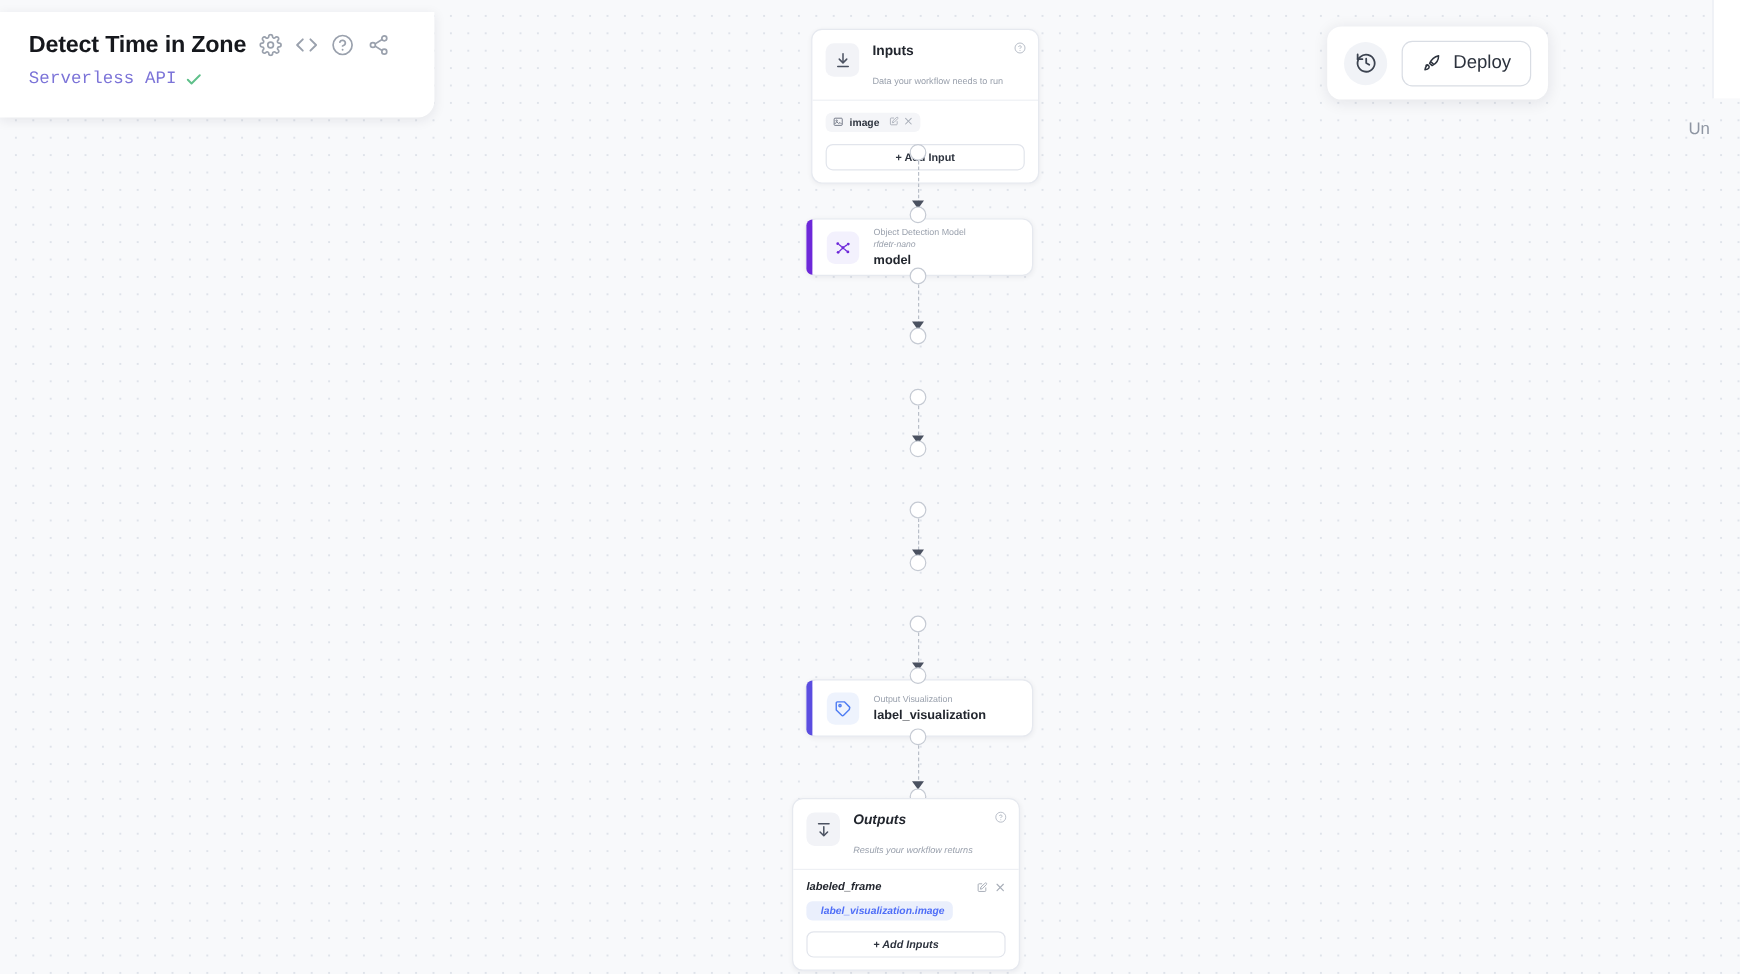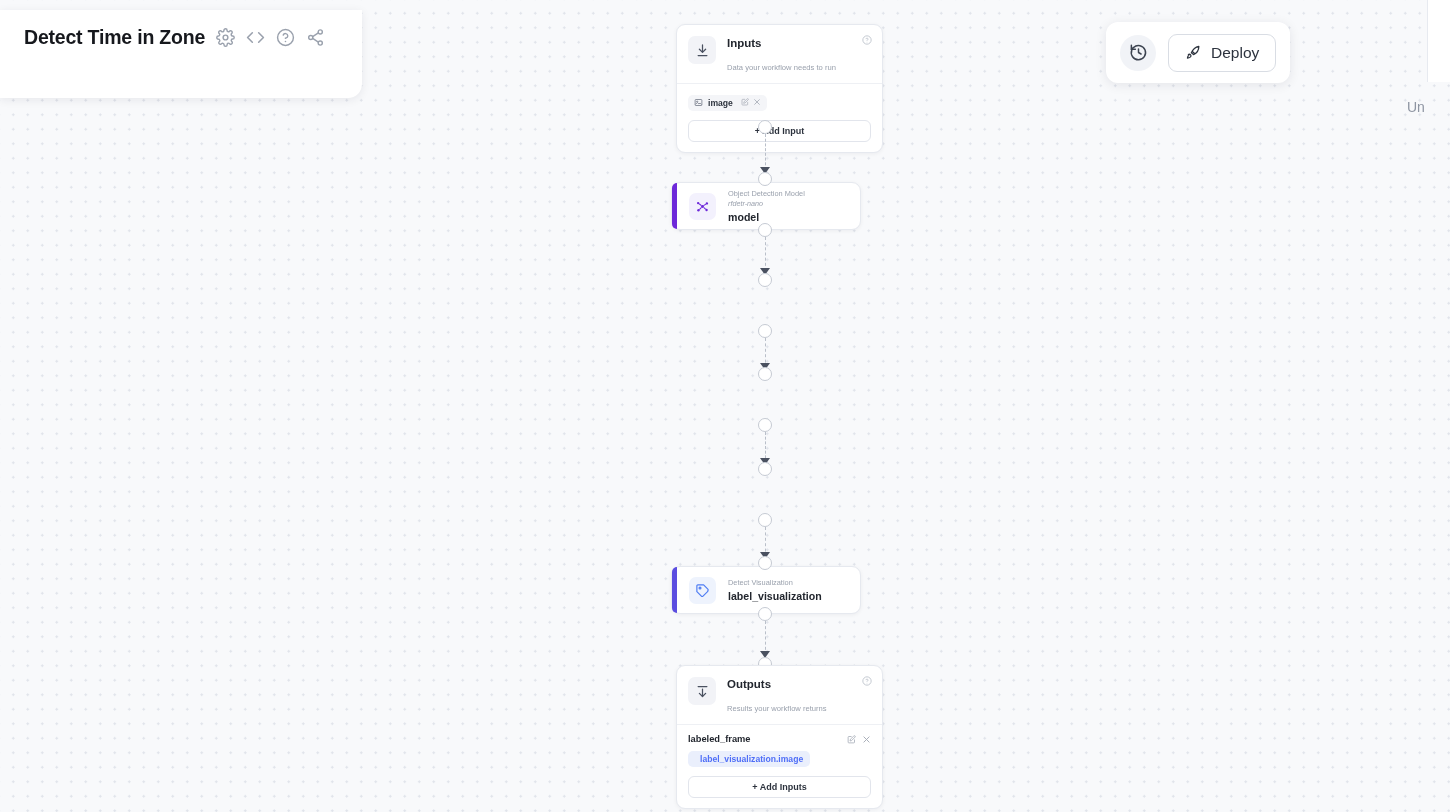--- a/index.html
+++ b/index.html
@@ -103,21 +103,21 @@
     border: 1px solid #e6e9ef;
     border-radius: 9px;
     box-shadow: 0 1px 4px rgba(20,25,45,.055);
   }
   .node .accent {
     position: absolute; left: 0; top: 0; bottom: 0; width: 5px;
     background: #6d28d9;
     border-top-left-radius: 8px; border-bottom-left-radius: 8px;
   }
   
-  .io-node { width: 207px; }
+  .io-node { width: 190px; }
   .io-head { display: flex; align-items: flex-start; padding: 11px 12px 10px 11px; position: relative; }
   .io-badge {
     width: 28px; height: 28px; border-radius: 7px; background: #f2f3f7;
     display: flex; align-items: center; justify-content: center;
     color: #4a5160; flex: none;
   }
   .io-badge svg { width: 15px; height: 15px; }
   .io-texts { margin-left: 11px; padding-top: 1px; }
   .io-title { font-size: 11.5px; font-weight: bold; color: #22262e; line-height: 13px; }
   .io-sub { font-size: 7.6px; color: #9aa1ad; line-height: 11px; margin-top: 12px; }
@@ -211,20 +211,28 @@
           <circle cx="12" cy="17" r="1" fill="currentColor" stroke="none"></circle>
         </svg>
       </div>
       <div class="hdr-ico">
         <svg viewBox="0 0 24 24" fill="none" stroke="currentColor" stroke-width="1.8">
           <circle cx="18" cy="5" r="2.6"></circle>
             <circle cx="6" cy="12" r="2.6"></circle>
             <circle cx="18" cy="19" r="2.6"></circle>
           <line x1="8.4" y1="10.8" x2="15.6" y2="6.2"></line>
             <line x1="8.4" y1="13.2" x2="15.6" y2="17.8"></line>
+        </svg>
+      </div>
+    </div>
+    <div id="subtitle-row">
+      <div id="wf-subtitle">Serverless API</div>
+      <div id="check-icon">
+        <svg viewBox="0 0 24 24" fill="none" stroke="currentColor" stroke-width="2.6" stroke-linecap="round" stroke-linejoin="round">
+          <polyline points="20 6 9 17 4 12"></polyline>
         </svg>
       </div>
     </div>
   </div>
 
   <div id="toolbar">
     <div id="history-btn">
       <svg viewBox="0 0 24 24" fill="none" stroke="currentColor" stroke-width="1.9" stroke-linecap="round" stroke-linejoin="round">
         <path d="M3 3v5h5"></path>
         <path d="M3.5 9a9 9 0 1 0 2.3-3.4L3 8"></path>
@@ -340,31 +348,31 @@
 
   <div class="node step-node" style="left:671px; top:566px;">
     <div class="accent" style="background:#5b4de0;"></div>
     <div class="step-badge blue">
       <svg viewBox="0 0 24 24" fill="none" stroke="currentColor" stroke-width="1.9" stroke-linejoin="round">
         <path d="M20.5 13.3 12.8 21a1.8 1.8 0 0 1-2.6 0L3 13.8V4.5A1.5 1.5 0 0 1 4.5 3h9.3l6.7 6.7a1.8 1.8 0 0 1 0 2.6z"></path>
         <circle cx="8" cy="8" r="1.5"></circle>
       </svg>
     </div>
     <div class="step-texts">
-      <div class="step-kind">Detect Visualization</div>
+      <div class="step-kind">Output Visualization</div>
       <div class="step-name">label_visualization</div>
     </div>
   </div>
   <div class="port" style="left:758px; top:556px;"></div>
   <div class="port" style="left:758px; top:607px;"></div>
   <div class="edge" style="left:765px; top:621px; height:34px;"></div>
   <div class="arrow" style="left:760px; top:651px;"></div>
 
   <div class="port" style="left:758px; top:657px;"></div>
-  <div class="node io-node" style="left:676px; top:665px;">
+  <div class="node io-node" style="left:660px; top:665px;font-style:italic;">
     <div class="io-head">
       <div class="io-badge">
         <svg viewBox="0 0 24 24" fill="none" stroke="currentColor" stroke-width="2" stroke-linecap="round" stroke-linejoin="round">
           <line x1="5" y1="4" x2="19" y2="4"></line>
             <line x1="12" y1="8" x2="12" y2="19"></line>
             <polyline points="7 15 12 20 17 15"></polyline>
         </svg>
       </div>
       <div class="io-texts">
         <div class="io-title">Outputs</div>

